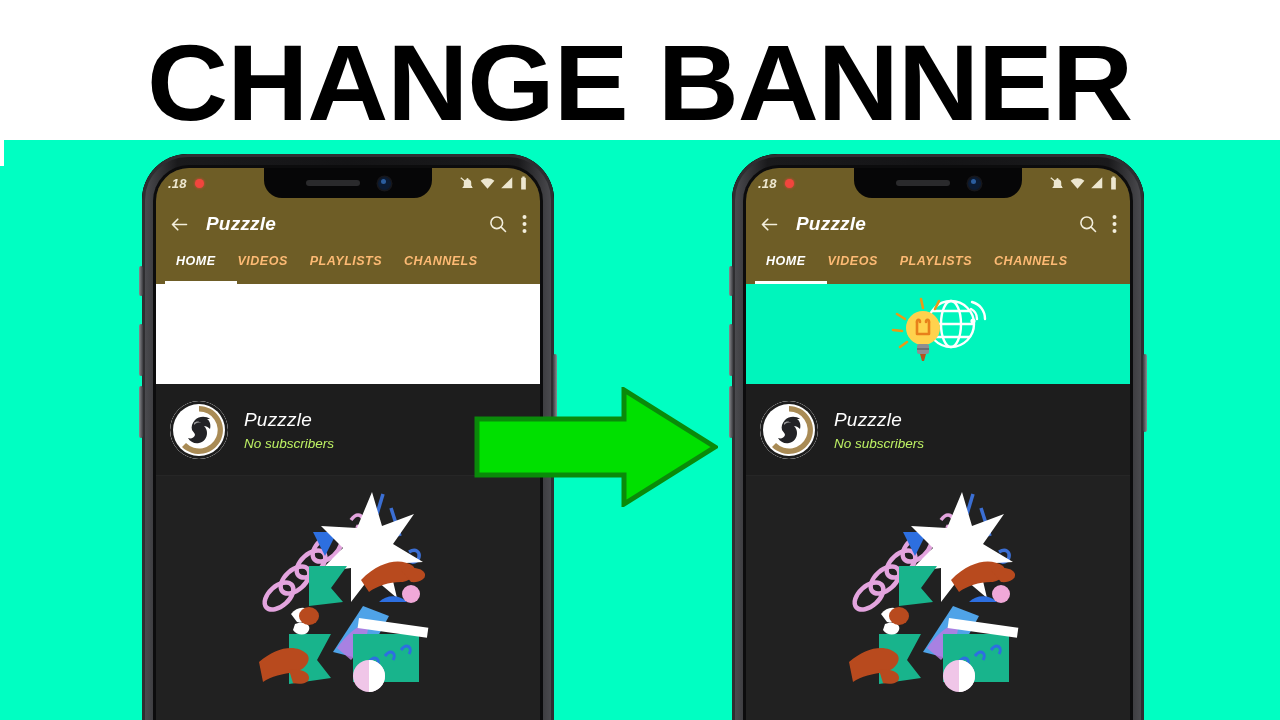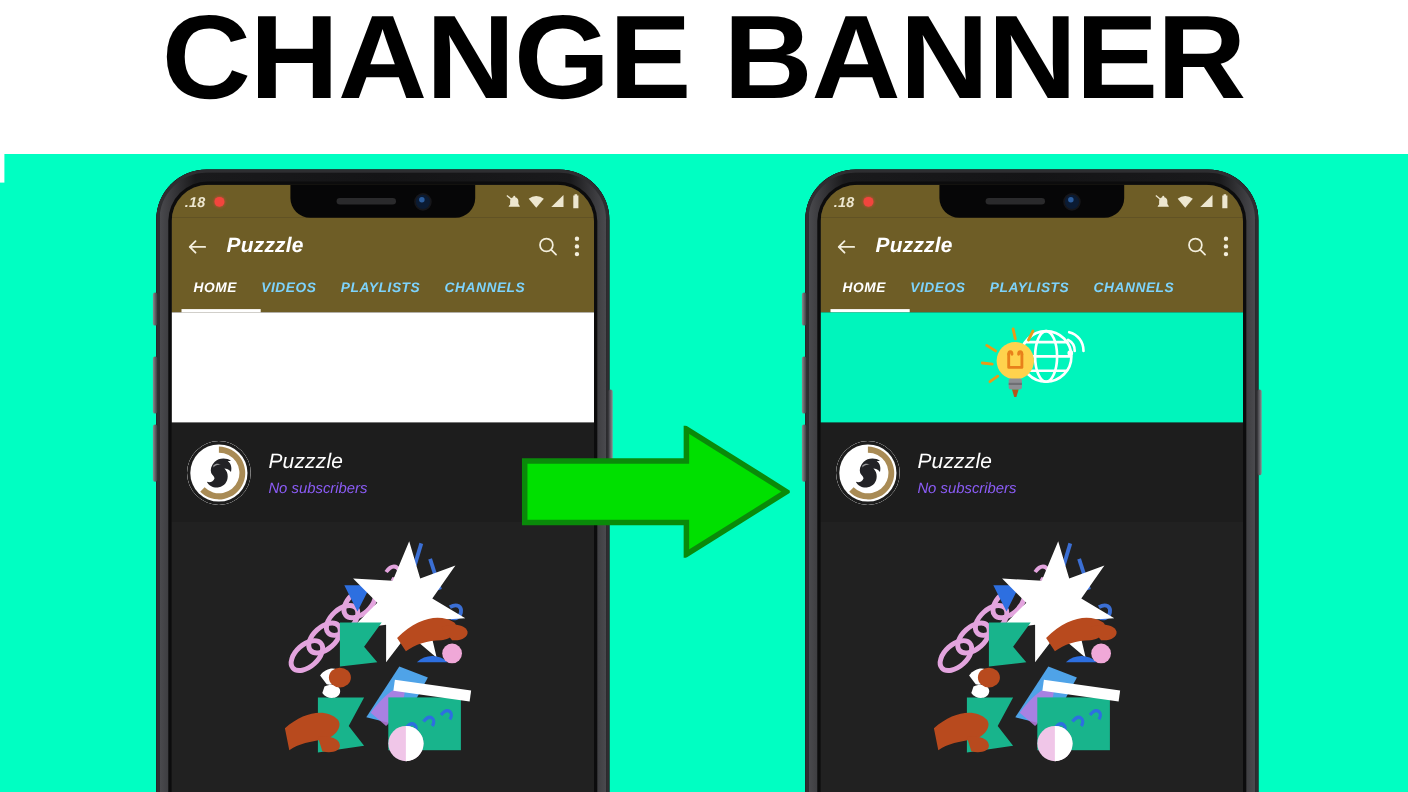--- a/index.html
+++ b/index.html
@@ -7,21 +7,21 @@
   body {
     font-family:"Liberation Sans", sans-serif;
     background:#00FFC2;
   }
   #root { position:relative; width:1280px; height:720px; }
 
   
   .title-bar {
     position:absolute; left:0; top:0; width:1280px; height:166px;
     background:#FFFFFF;
-    display:flex; justify-content:center;
+    display:flex; align-items:center; justify-content:center;
   }
   .title-text {
     font-family:"Liberation Sans Narrow","Liberation Sans", sans-serif;
     font-weight:bold;
     font-size:108px;
     line-height:0.96;
     letter-spacing:-1px;
     color:#000000;
     transform:scaleX(1.04);
     white-space:nowrap;
@@ -134,21 +134,21 @@
 
   
   .tabs {
     height:34px; background:#6E5D26;
     display:flex; align-items:flex-start; position:relative;
     padding:0 9px;
     text-align:right;
   }
   .tab {
     font-size:12.5px; font-weight:bold; letter-spacing:0.5px;
-    color:#7dd3fc; padding:4px 11px 0 11px;
+    color:#fdba74; padding:4px 11px 0 11px;
     white-space:nowrap;
   }
   .tab.active { color:#FFFFFF; }
   .tab-underline {
     position:absolute; bottom:0; left:9px; width:72px; height:3px;
     background:#FFFFFF;
   }
 
   
   .banner { height:100px; position:relative; overflow:hidden; }
@@ -172,21 +172,21 @@
     width:58px; height:58px; border-radius:50%;
     background:#FFFFFF; position:relative; overflow:hidden;
     flex:none;
   }
   .chan-meta { margin-left:16px; }
   .chan-name {
     color:#FFFFFF; font-size:19px; font-weight:normal;
     letter-spacing:0.2px;
   }
   .chan-subs {
-    color:#8b5cf6; font-size:13.5px; margin-top:5px;
+    color:#bef264; font-size:13.5px; margin-top:5px;
   }
 
   
   .empty-area {
     background:#212121; position:relative;
     height:252px; overflow:hidden;
   }
   .illus {
     position:absolute; left:50%; top:8px;
     transform:translateX(-50%);

